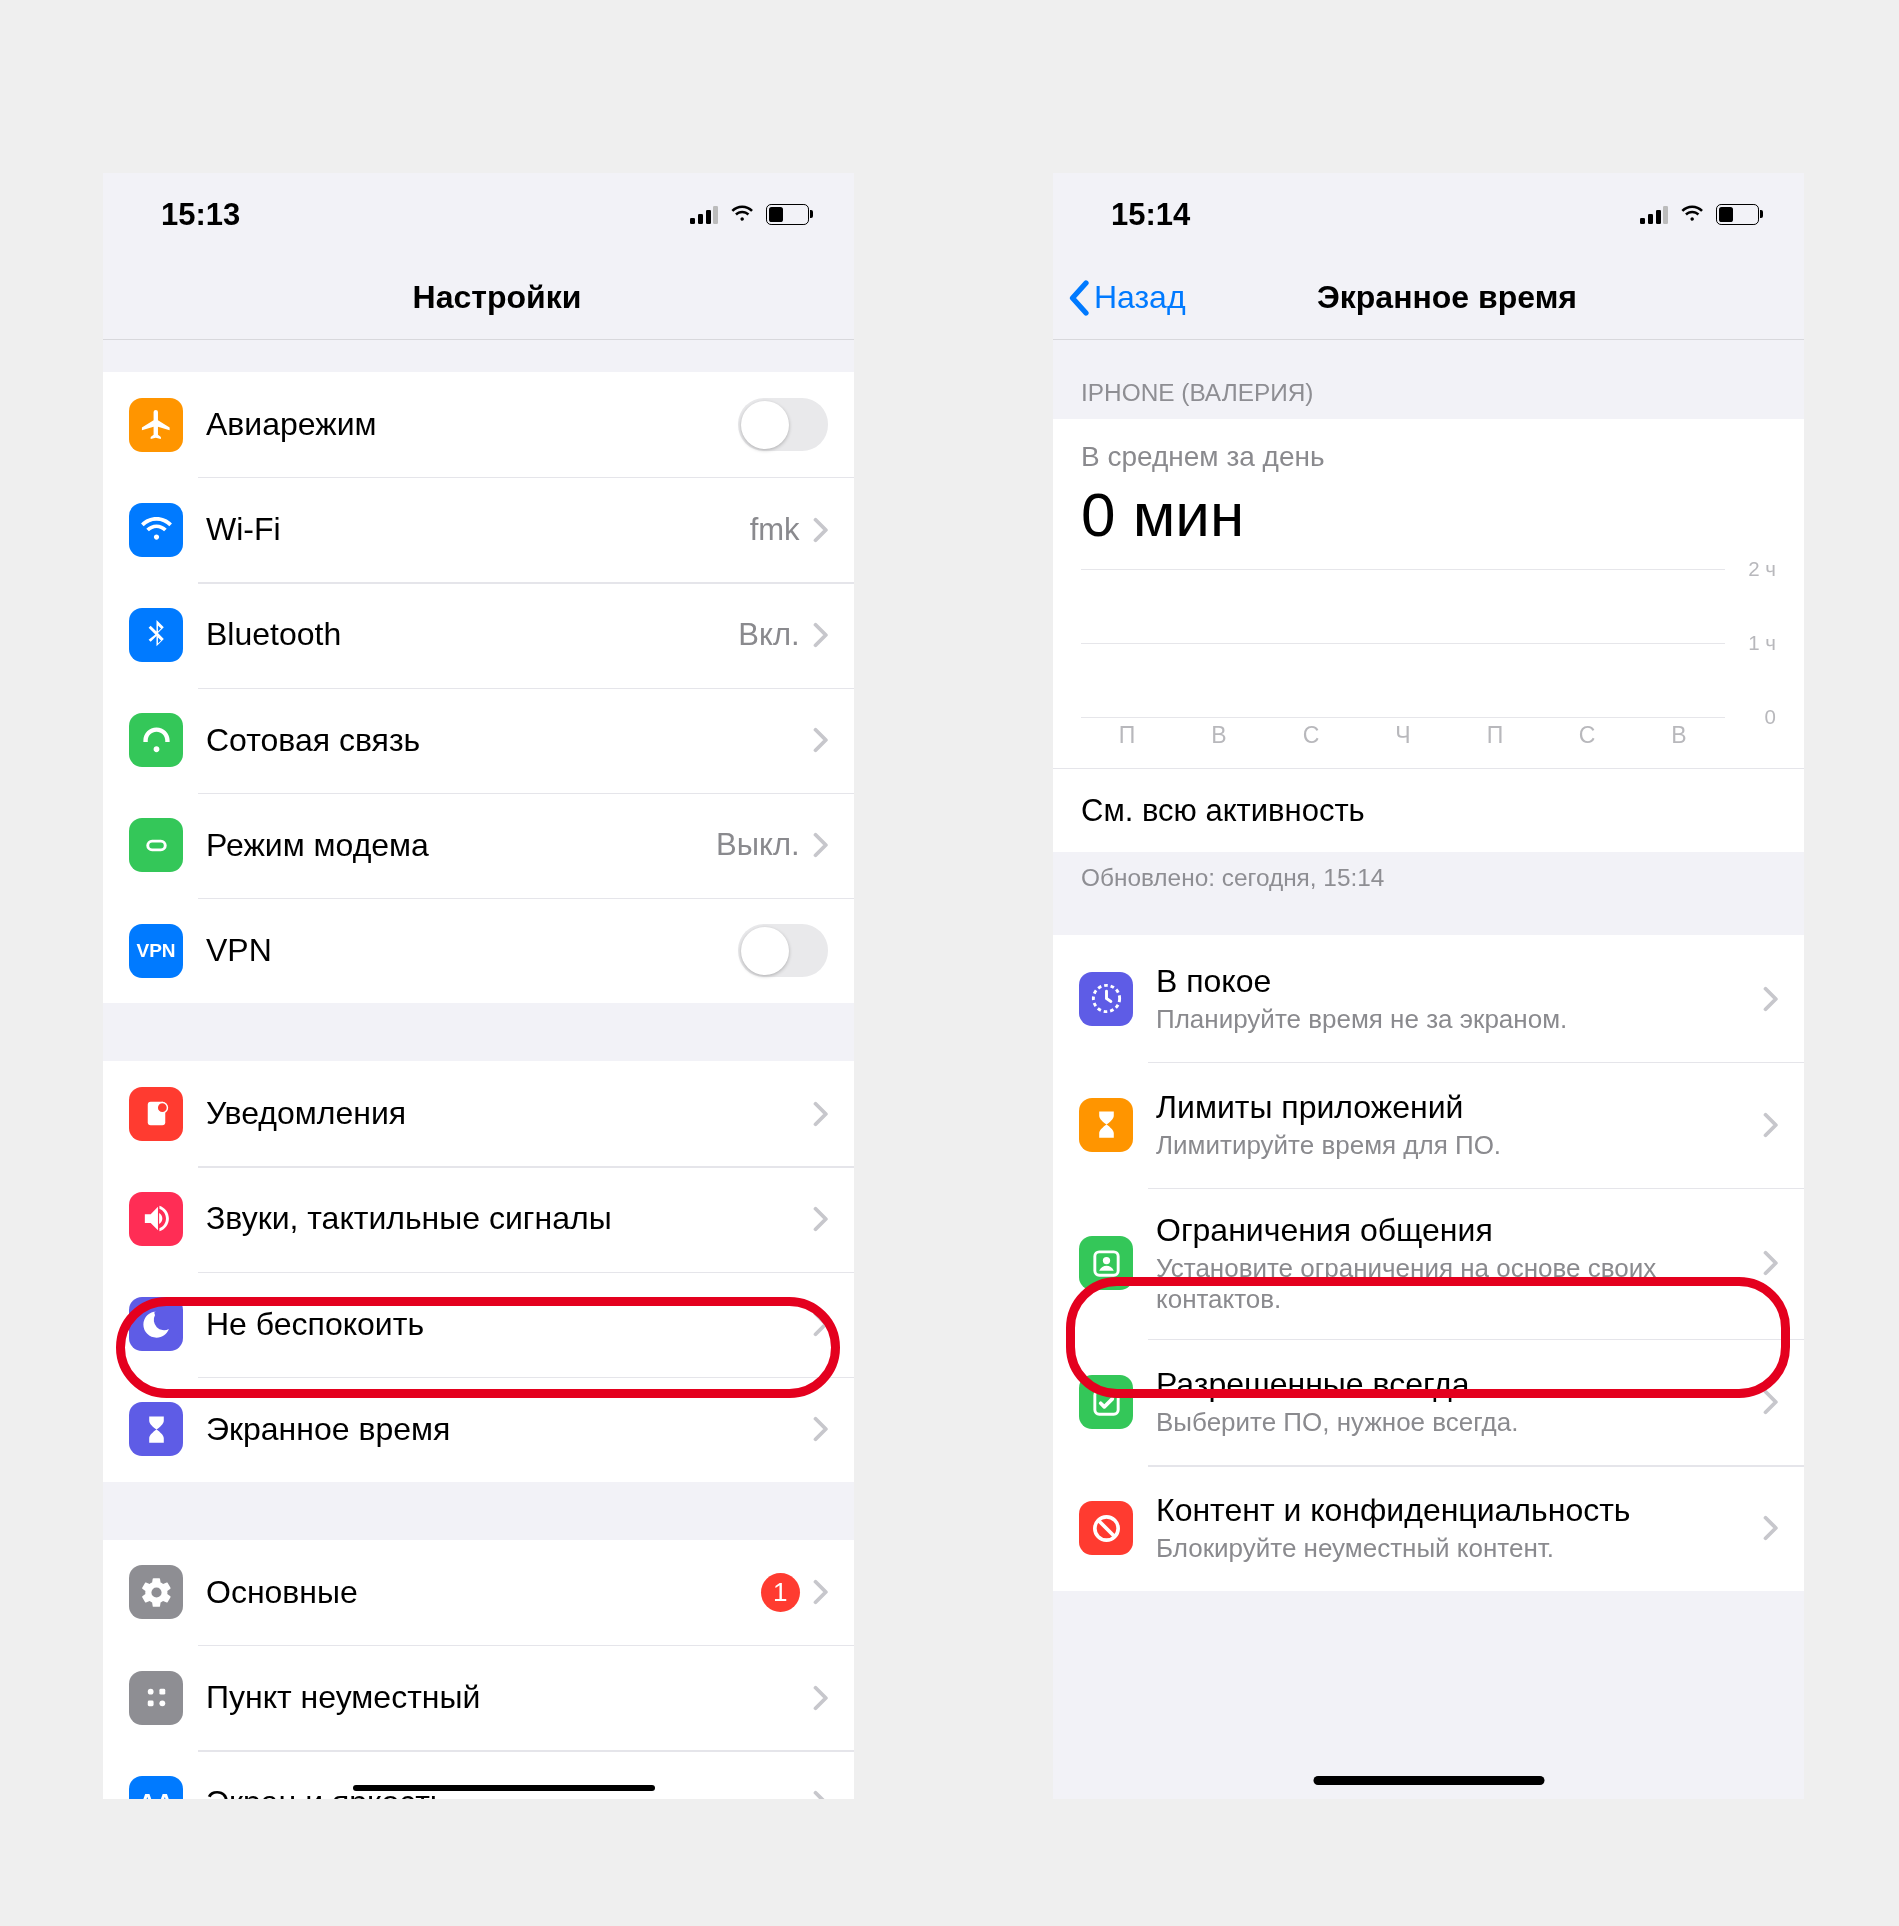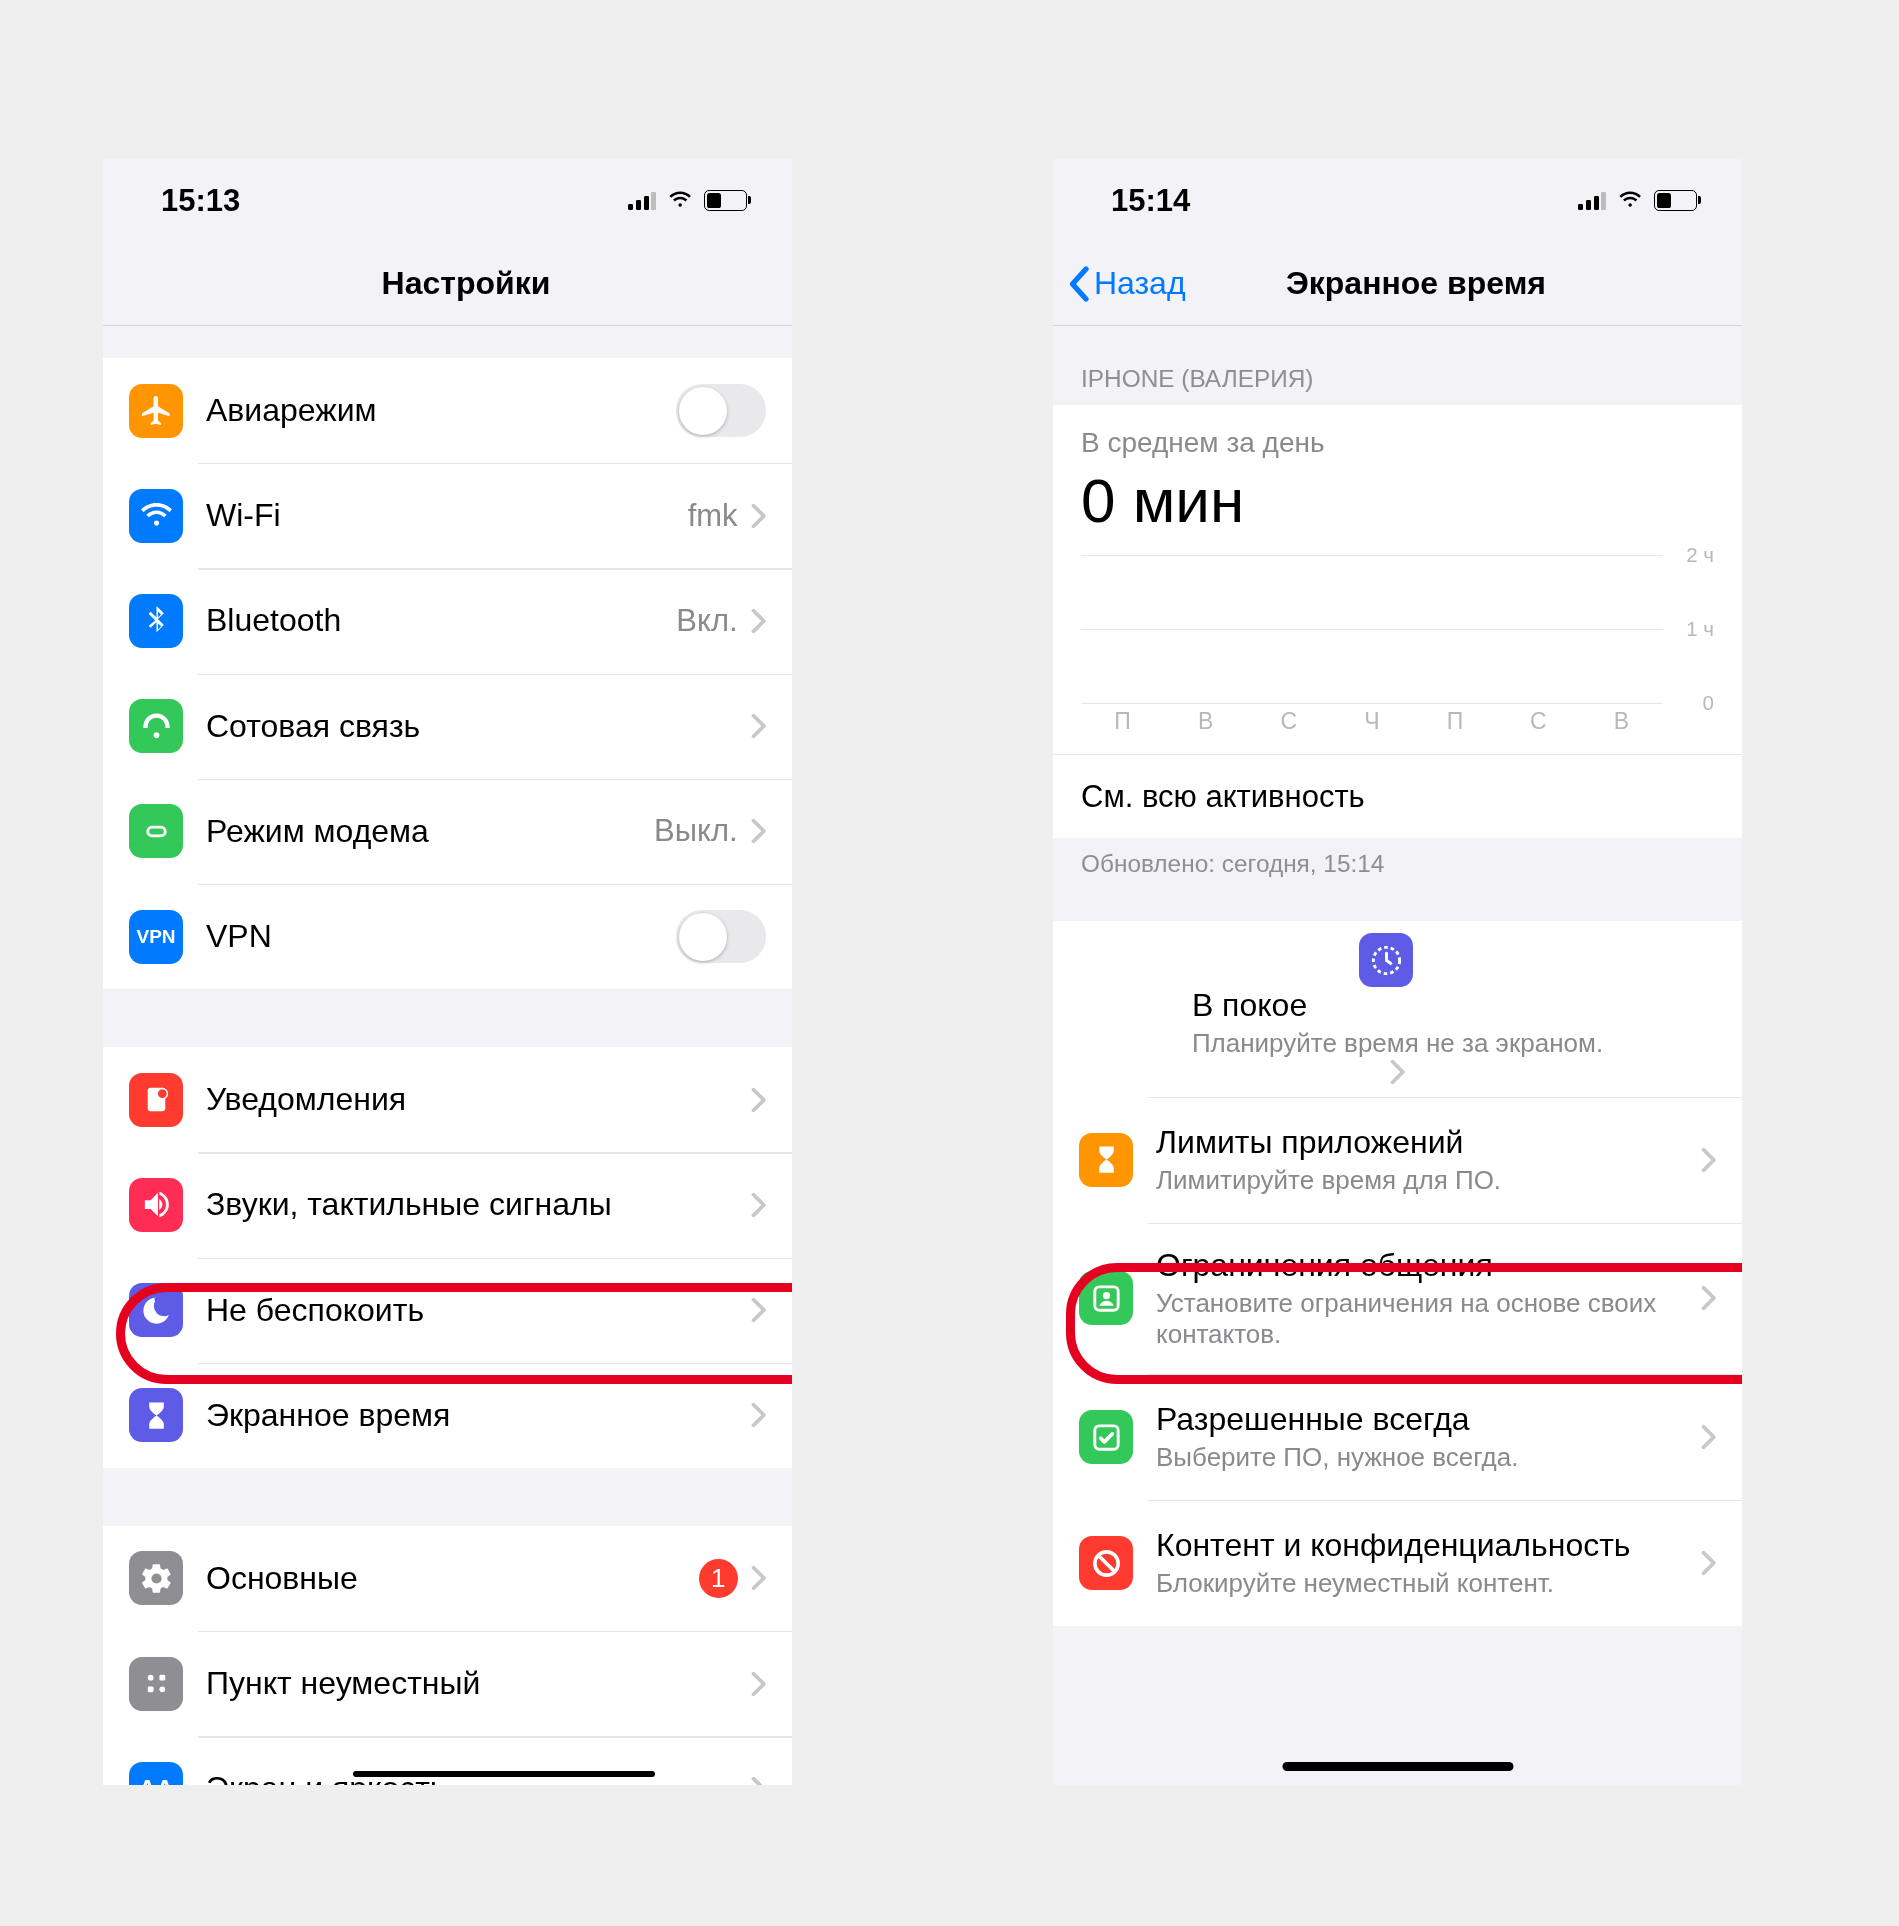--- a/index.html
+++ b/index.html
@@ -19,24 +19,24 @@
   }
   .stage {
     width: 1899px;
     height: 1926px;
     position: relative;
     background: var(--ios-outer);
     overflow: hidden;
   }
   .phone {
     position: absolute;
-    width: 689px;
+    width: 751px;
     height: 1626px;
     background: var(--ios-gray-bg);
-    top: 159px;
+    top: 173px;
     overflow: hidden;
   }
   .phoneA { left: 103px; }
   .phoneB { left: 1053px; }
 
   
   .statusbar {
     height: 83px;
     display: flex;
     align-items: center;
@@ -444,21 +444,21 @@
       <div class="activity-row">
         <div class="label">См. всю активность</div>
         <div class="chev"><svg viewBox="0 0 12 20">
               <path fill="none" stroke="#C7C7CC" stroke-width="3" stroke-linecap="round" stroke-linejoin="round" d="M2 2l8 8-8 8"></path>
             </svg></div>
       </div>
     </div>
     <div class="section-footer-text">Обновлено: сегодня, 15:14</div>
 
     <div class="group small-gap">
-      <div class="row" style="min-height:103px;flex-direction:column;">
+      <div class="row" style="min-height:103px;">
         <div class="icon-wrap c-indigo">
           <svg viewBox="0 0 24 24">
               <circle cx="12" cy="12" r="9" fill="none" stroke="#fff" stroke-width="2" stroke-dasharray="2.5 2"></circle>
               <path d="M12 7v5l3 2" stroke="#fff" stroke-width="2" fill="none" stroke-linecap="round"></path>
             </svg>
         </div>
         <div class="texts">
           <div class="t1">В покое</div>
           <div class="t2">Планируйте время не за экраном.</div>
         </div>

